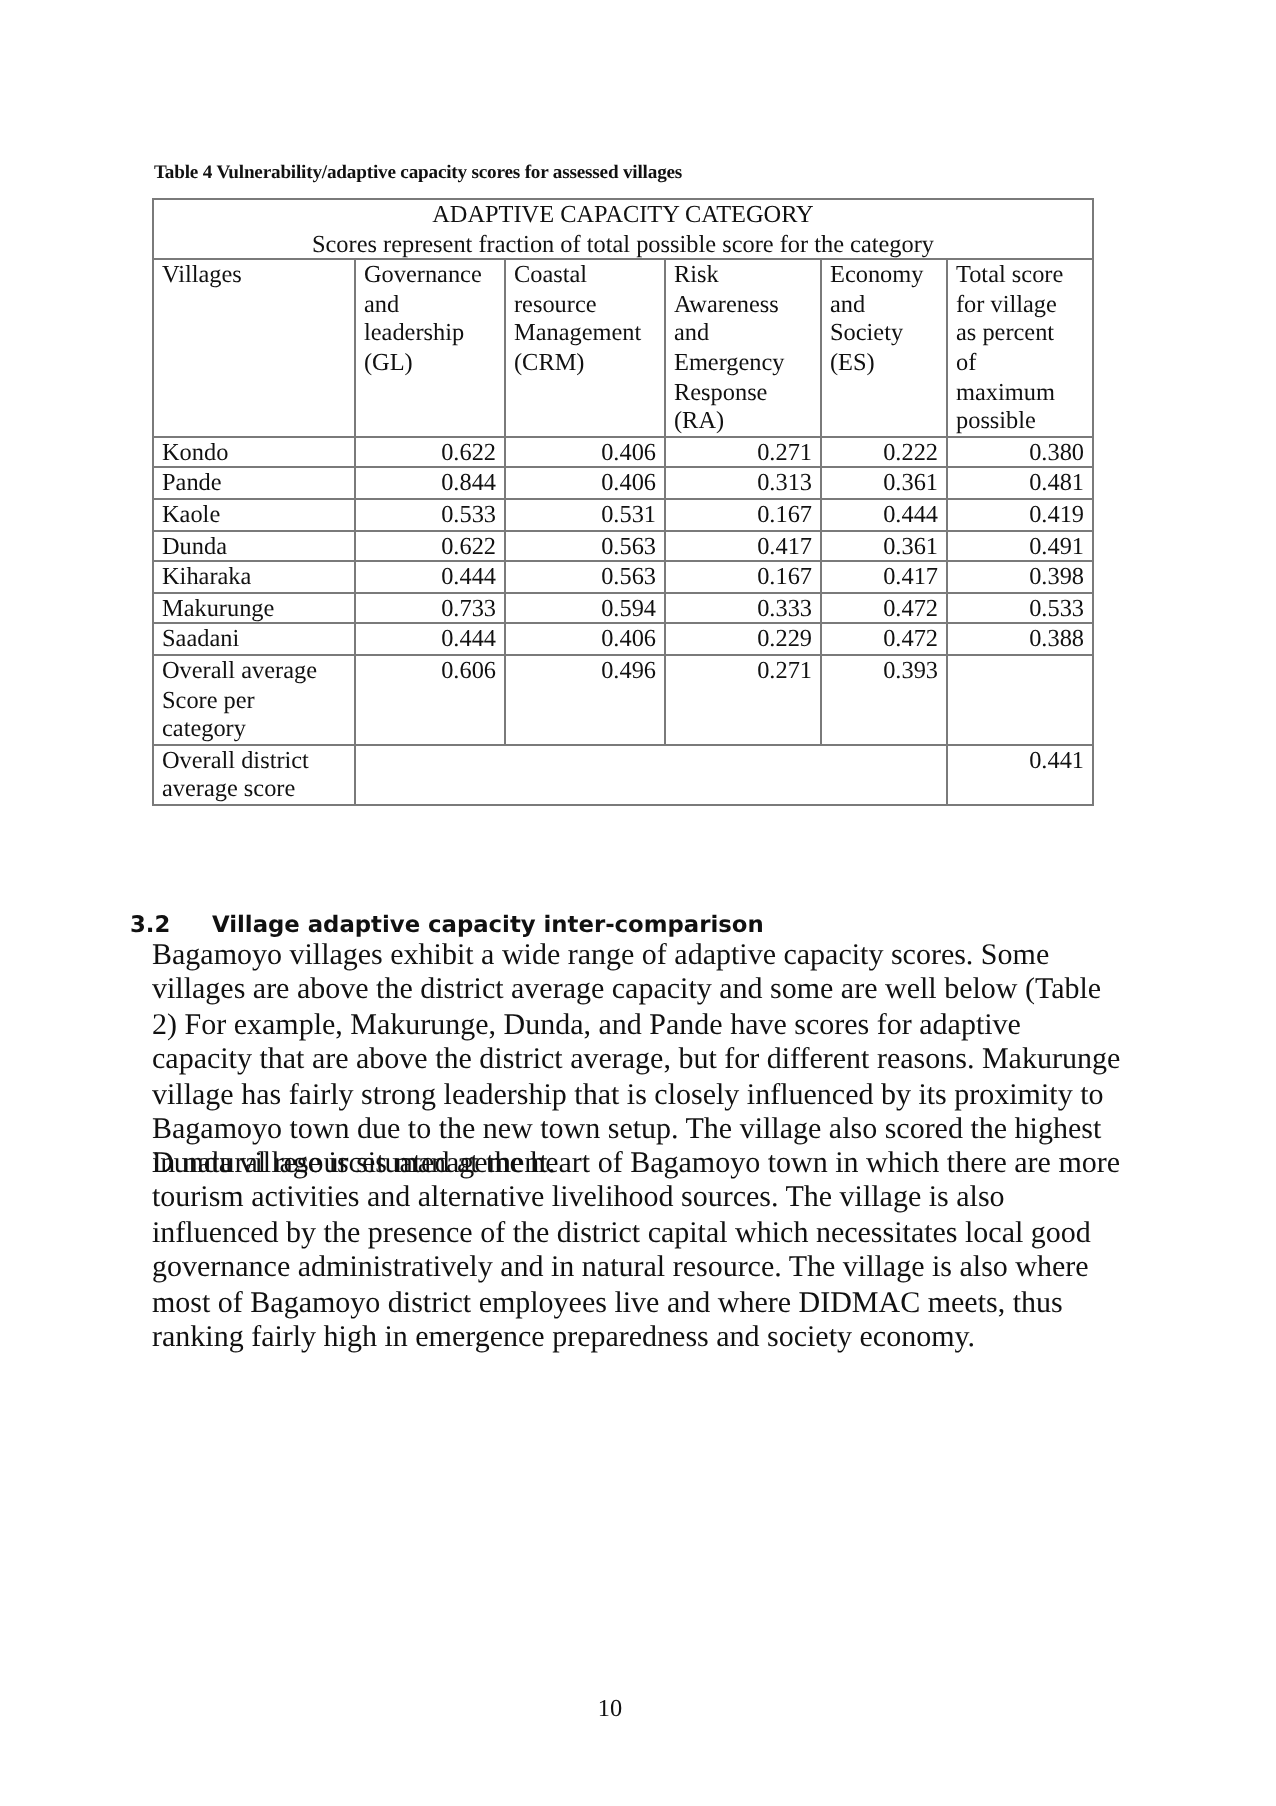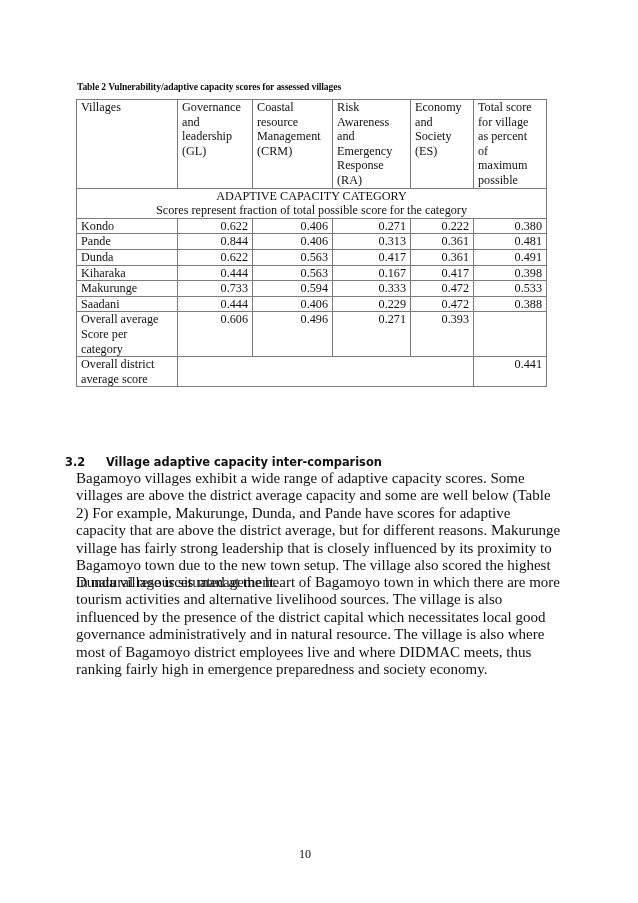--- a/index.html
+++ b/index.html
@@ -19,25 +19,31 @@
              font-weight:bold; font-size:11.4px; }
   .heading .num { display:inline-block; width:41px; }
   .para { position:absolute; left:76px; width:488px; font-size:15px; line-height:17.4px; margin:0; }
   .p1 { top:470px; }
   .p2 { top:574px; }
   .pageno { position:absolute; left:0; width:610px; top:847px; text-align:center; font-size:12.2px; }
 </style>
 </head>
 <body>
 
-<div class="caption">Table 2 Vulnerability/adaptive capacity scores for assessed villages</div>
+<div class="caption">Table 4 Vulnerability/adaptive capacity scores for assessed villages</div>
 
 <table class="t">
   <tbody>
       <tr>
+    <td class="head" colspan="6">
+      <div>ADAPTIVE CAPACITY CATEGORY</div>
+      <div>Scores represent fraction of total possible score for the category</div>
+    </td>
+  </tr>
+  <tr>
     <td class="c1 lbl">
       <div>Villages</div>
     </td>
     <td class="c2 lbl">
       <div>Governance</div>
       <div>and</div>
       <div>leadership</div>
       <div>(GL)</div>
     </td>
     <td class="c3 lbl">
@@ -62,42 +68,44 @@
     </td>
     <td class="c6 lbl">
       <div>Total score</div>
       <div>for village</div>
       <div>as percent</div>
       <div>of</div>
       <div>maximum</div>
       <div>possible</div>
     </td>
   </tr>
-  <tr>
-    <td class="head" colspan="6">
-      <div>ADAPTIVE CAPACITY CATEGORY</div>
-      <div>Scores represent fraction of total possible score for the category</div>
-    </td>
-  </tr>
 
   <tr>
     <td class="lbl">Kondo</td>
     <td class="num">0.622</td>
     <td class="num">0.406</td>
     <td class="num">0.271</td>
     <td class="num">0.222</td>
     <td class="num">0.380</td>
   </tr>
   <tr>
     <td class="lbl">Pande</td>
     <td class="num">0.844</td>
     <td class="num">0.406</td>
     <td class="num">0.313</td>
     <td class="num">0.361</td>
     <td class="num">0.481</td>
+  </tr>
+  <tr>
+    <td class="lbl">Kaole</td>
+    <td class="num">0.533</td>
+    <td class="num">0.531</td>
+    <td class="num">0.167</td>
+    <td class="num">0.444</td>
+    <td class="num">0.419</td>
   </tr>
   <tr>
     <td class="lbl">Dunda</td>
     <td class="num">0.622</td>
     <td class="num">0.563</td>
     <td class="num">0.417</td>
     <td class="num">0.361</td>
     <td class="num">0.491</td>
   </tr>
   <tr>

